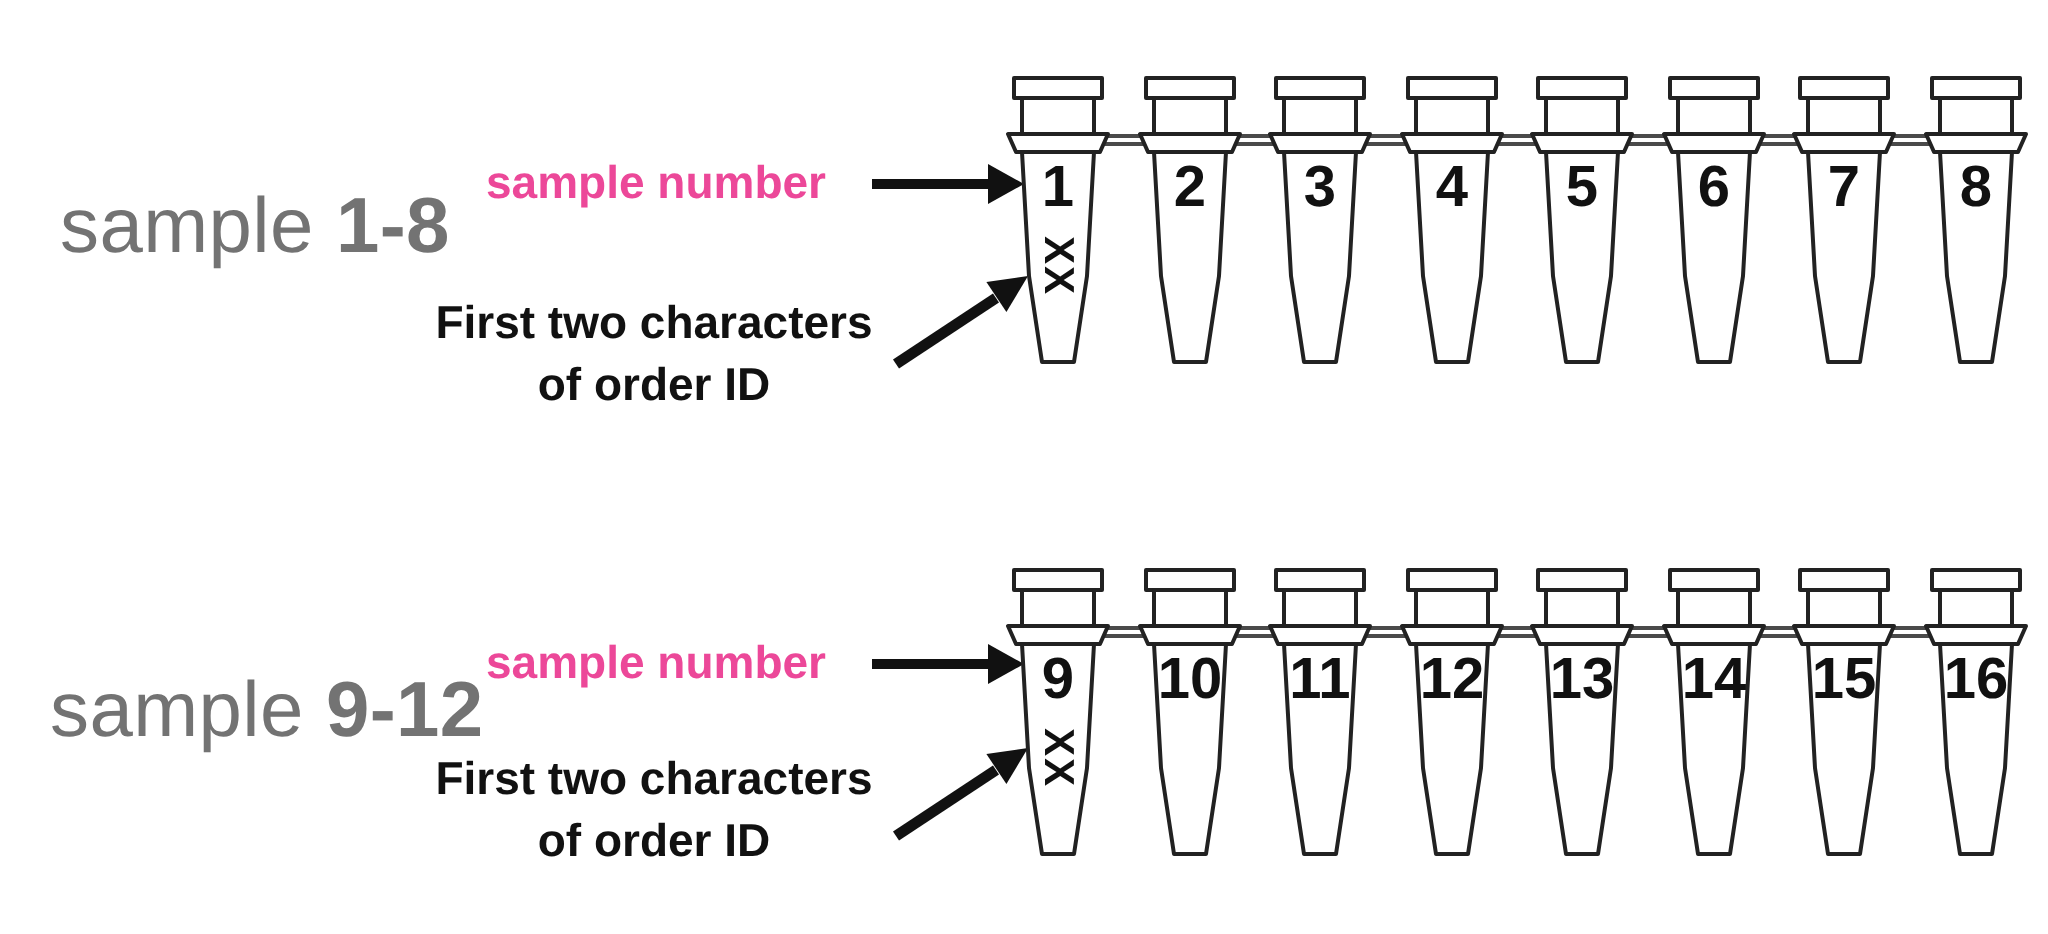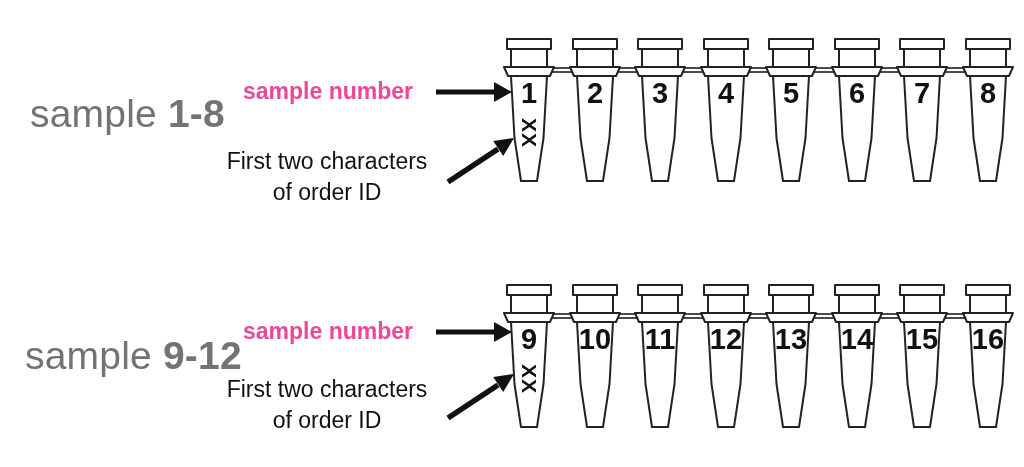--- a/index.html
+++ b/index.html
@@ -34,21 +34,21 @@
     color: #ec4899;
     white-space: nowrap;
   }
   .s0 .ann-number { left: 198px; top: 78px; }
   .s1 .ann-number { left: 198px; top: 318px; }
 
   .ann-order {
     position: absolute;
     width: 250px;
     text-align: center;
-    font-weight: 400;
+    font-weight: 700;
     font-size: 23px;
     line-height: 1.33;
     color: #111111;
   }
   .s0 .ann-order { left: 202px; top: 146px; }
   .s1 .ann-order { left: 202px; top: 374px; }
 
   .arrow-h { position: absolute; width: 76px; height: 20px; }
   .s0 .arrow-h { left: 436px; top: 82px; }
   .s1 .arrow-h { left: 436px; top: 322px; }

